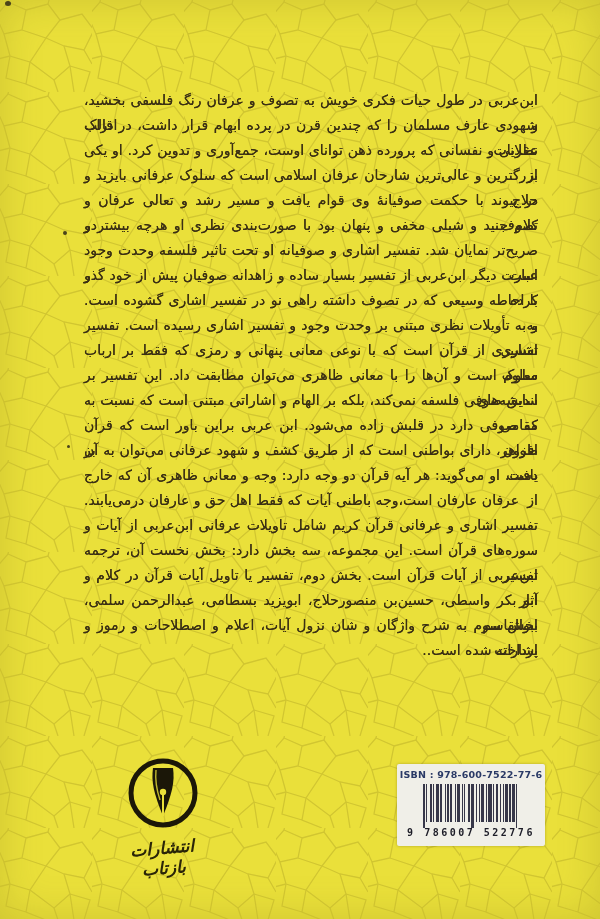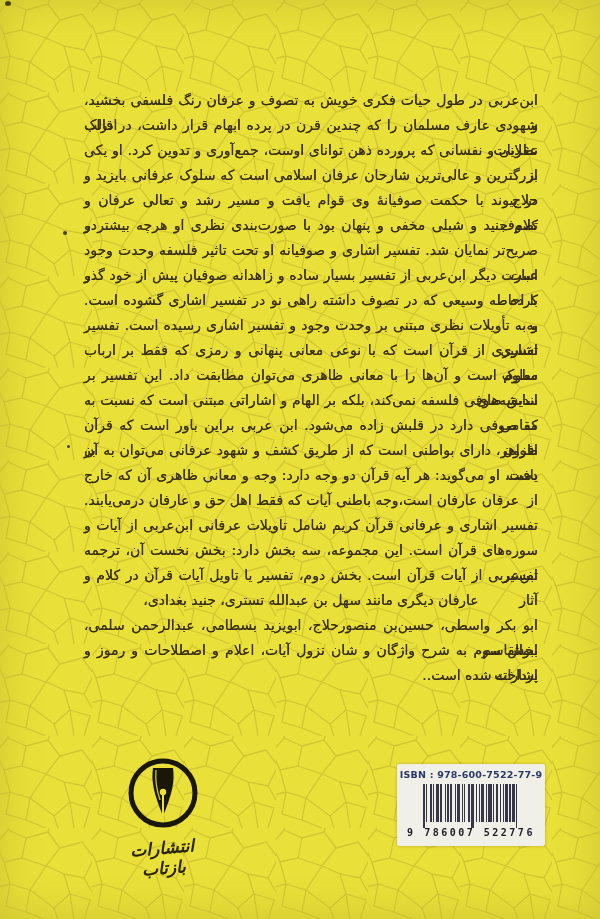--- a/index.html
+++ b/index.html
@@ -116,39 +116,38 @@
       <div class="line justify">تفسیری از قرآن است که با نوعی معانی پنهانی و رمزی که فقط بر ارباب سلوک</div>
       <div class="line justify">معلوم است و آن‌ها را با معانی ظاهری می‌توان مطابقت داد. این تفسیر بر اندیشه‌های</div>
       <div class="line justify">سابق صوفی فلسفه نمی‌کند، بلکه بر الهام و اشاراتی مبتنی است که نسبت به مقامی</div>
       <div class="line justify">که صوفی دارد در قلبش زاده می‌شود. ابن عربی براین باور است که قرآن افزون بر</div>
       <div class="line justify">ظواهر، دارای بواطنی است که از طریق کشف و شهود عرفانی می‌توان به آن دست</div>
       <div class="line justify">یافت. او می‌گوید: هر آیه قرآن دو وجه دارد: وجه و معانی ظاهری آن که خارج از</div>
       <div class="line left">عرفان عارفان است،وجه باطنی آیات که فقط اهل حق و عارفان درمی‌یابند.</div>
       <div class="line justify">تفسیر اشاری و عرفانی قرآن کریم  شامل تاویلات عرفانی ابن‌عربی از آیات و</div>
       <div class="line justify">سوره‌های قرآن  است. این مجموعه، سه بخش دارد: بخش نخست آن، ترجمه تفسیر</div>
       <div class="line justify">ابن‌عربی از آیات قرآن است. بخش دوم، تفسیر یا تاویل آیات قرآن در کلام و آثار</div>
-      <div class="line center">عارفان دیگری مانند سهل بن عبدالله تستری، جنید بغدادی،</div>
       <div class="line justify">ابو بکر واسطی، حسین‌بن منصورحلاج، ابویزید بسطامی، عبدالرحمن سلمی، ابوالقاسم</div>
       <div class="line justify">بخش سوم به شرح واژگان و شان نزول آیات، اعلام و اصطلاحات و رموز و اشارات</div>
       <div class="line right">پرداخته شده است..</div>
     </div>
 
   <div class="publisher">
     <svg width="74" height="74" viewBox="0 0 74 74">
       <circle cx="37" cy="37" r="32" fill="none" stroke="#1b1708" stroke-width="5"></circle>
       <path d="M27 12 L47 12 C49 26 46 38 37 60 C28 38 25 26 27 12 Z" fill="#1b1708"></path>
       <path d="M37 60 L37 38" stroke="#eae03a" stroke-width="2"></path>
       <circle cx="37" cy="36" r="3.2" fill="#eae03a"></circle>
       <path d="M30 14 C29 24 30 32 34 44" stroke="#eae03a" stroke-width="1.4" fill="none" opacity="0.8"></path>
     </svg>
     <div class="publisher-name">انتشارات بازتاب</div>
   </div>
 
   <div class="isbn-label">
-    <div class="isbn-text">ISBN : 978-600-7522-77-9</div>
+    <div class="isbn-text">ISBN : 978-600-7522-77-6</div>
     <div class="bars" id="bars">
         <div class="bar" style="width: 2.3px; height: 44px;"></div>
         <div class="gap" style="width: 1.15px; height: 38px;"></div>
         <div class="bar" style="width: 1.15px; height: 38px;"></div>
         <div class="gap" style="width: 2.3px; height: 38px;"></div>
         <div class="bar" style="width: 2.3px; height: 38px;"></div>
         <div class="gap" style="width: 1.15px; height: 38px;"></div>
         <div class="bar" style="width: 1.15px; height: 38px;"></div>
         <div class="gap" style="width: 1.15px; height: 38px;"></div>
         <div class="bar" style="width: 3.45px; height: 38px;"></div>

